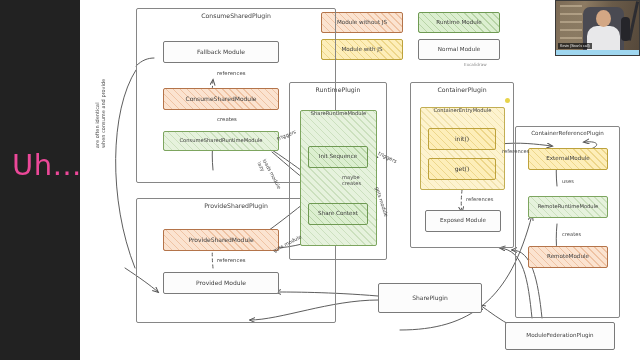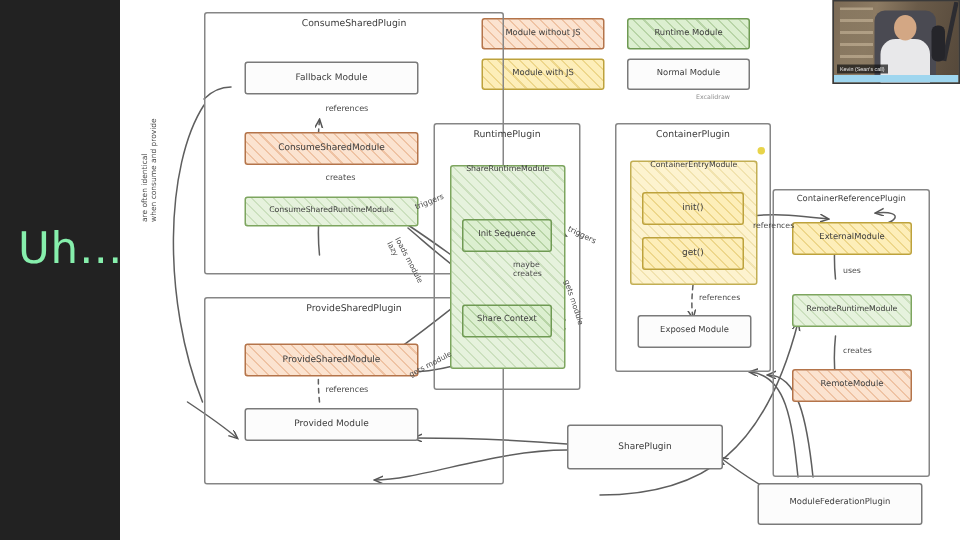--- a/index.html
+++ b/index.html
@@ -2,21 +2,21 @@
 <html><head>
 <meta charset="utf-8">
 <style>
   html,body{margin:0;padding:0;}
   body{width:640px;height:360px;overflow:hidden;background:#ffffff;
        font-family:"DejaVu Sans",sans-serif;}
   #stage{position:relative;width:640px;height:360px;overflow:hidden;background:#fff;}
 
   
   #slide{position:absolute;left:0;top:0;width:80px;height:360px;background:#222222;}
-  #slide-text{position:absolute;left:12px;top:148px;width:72px;color:#86efac;
+  #slide-text{position:absolute;left:12px;top:148px;width:72px;color:#ec4899;
       font-size:29px;font-family:"DejaVu Sans",sans-serif;letter-spacing:.5px;}
 
   
   #canvas{position:absolute;left:80px;top:0;width:560px;height:360px;background:#fff;}
   svg#draw{position:absolute;left:0;top:0;width:560px;height:360px;overflow:visible;}
 
   
   .box{position:absolute;box-sizing:border-box;border:1.1px solid #6b6b6b;
        border-radius:2px;display:flex;align-items:center;justify-content:center;
        text-align:center;color:#3d3d3d;line-height:1.05;}

